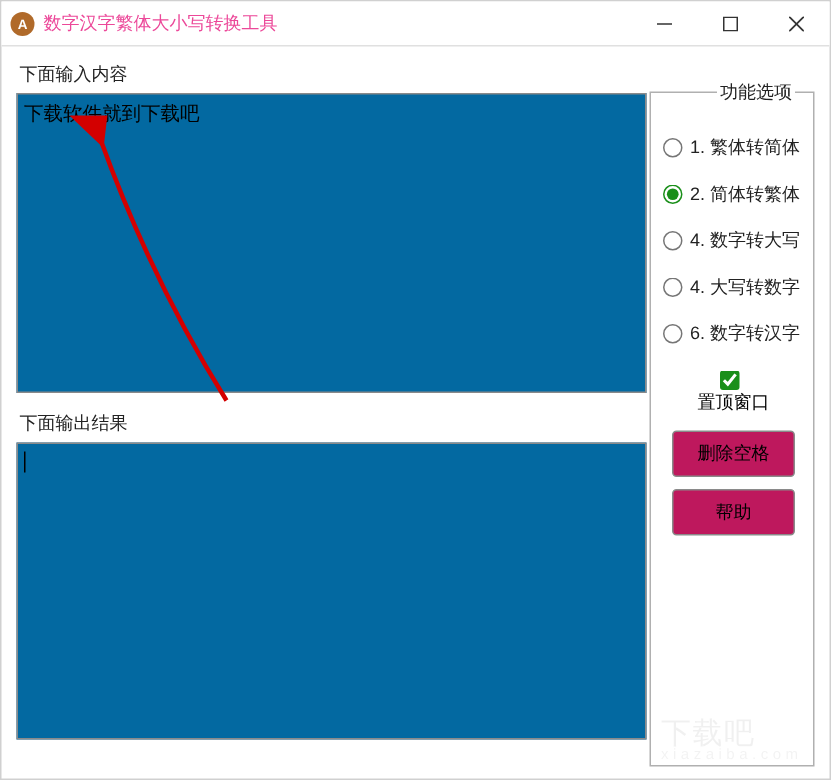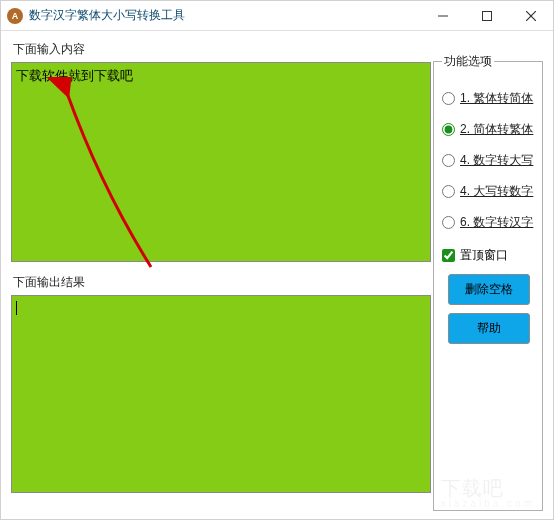--- a/index.html
+++ b/index.html
@@ -28,21 +28,21 @@
     background: #fff;
   }
   .titlebar .appicon {
     width: 16px; height:16px;
     border-radius: 50%;
     background: #b06a2a;
     display:flex; align-items:center; justify-content:center;
     color:#fff; font-size:9px; font-weight:bold;
     margin-right:6px;
   }
-  .titlebar .title { flex: 0 0 auto; color:#0c4a6e; }
+  .titlebar .title { flex: 0 0 auto; color:#ec4899; }
   .titlebar .spacer { flex:1; }
   .titlebar .winbtn {
     width: 44px; height: 30px;
     display:flex; align-items:center; justify-content:center;
     color:#333;
   }
   .titlebar .winbtn svg { pointer-events:none; }
   .client {
     flex:1;
     display:flex;
@@ -55,72 +55,74 @@
     display:flex;
     flex-direction:column;
   }
   .section-label {
     font-size:12px;
     color:#222;
     margin: 2px 0 4px 2px;
   }
   .textbox {
     border:1px solid #8a8a8a;
-    background:#84cc16;
+    background:#0369a1;
     width:100%;
     resize:none;
     font-family: "SimSun", monospace;
     font-size:13px;
     padding:4px;
     outline:none;
   }
   .textbox.input { height: 200px; }
   .textbox.output { height: 198px; }
   .gap { height: 10px; }
   fieldset.options {
     border:1px solid #b0b0b0;
     width: 110px;
     padding: 6px 6px 10px 8px;
     margin-top: 14px;
   }
   fieldset.options legend {
     font-size:12px;
     color:#222;
     padding:0 2px;
+    margin-left:36px;
   }
   .radio-row {
     display:flex;
     align-items:center;
     margin: 14px 0 14px 0;
     cursor:pointer;
   }
   .radio-row input[type=radio] {
     accent-color: #1a8f1a;
     margin:0 5px 0 0;
     width:13px; height:13px;
   }
-  .radio-row label { color:#222; cursor:pointer;text-decoration:underline; }
+  .radio-row label { color:#222; cursor:pointer; }
   .check-row {
     display:flex;
     align-items:center;
     margin: 16px 0 10px 0;
+    flex-direction: column;
   }
   .check-row input[type=checkbox]{
     accent-color:#1a8f1a;
     margin:0 5px 0 0;
     width:13px; height:13px;
   }
   .btn {
     display:block;
     width: 82px;
     padding: 6px 0;
     text-align:center;
     border:1px solid #8a8a8a;
     border-radius:3px;
-    background:#0ea5e9;
+    background:#be185d;
     margin: 8px auto 0 auto;
     font-size:12px;
     cursor:pointer;
   }
   
   .arrow-overlay {
     position:absolute;
     left: 40px;
     top: 46px;
     pointer-events:none;

